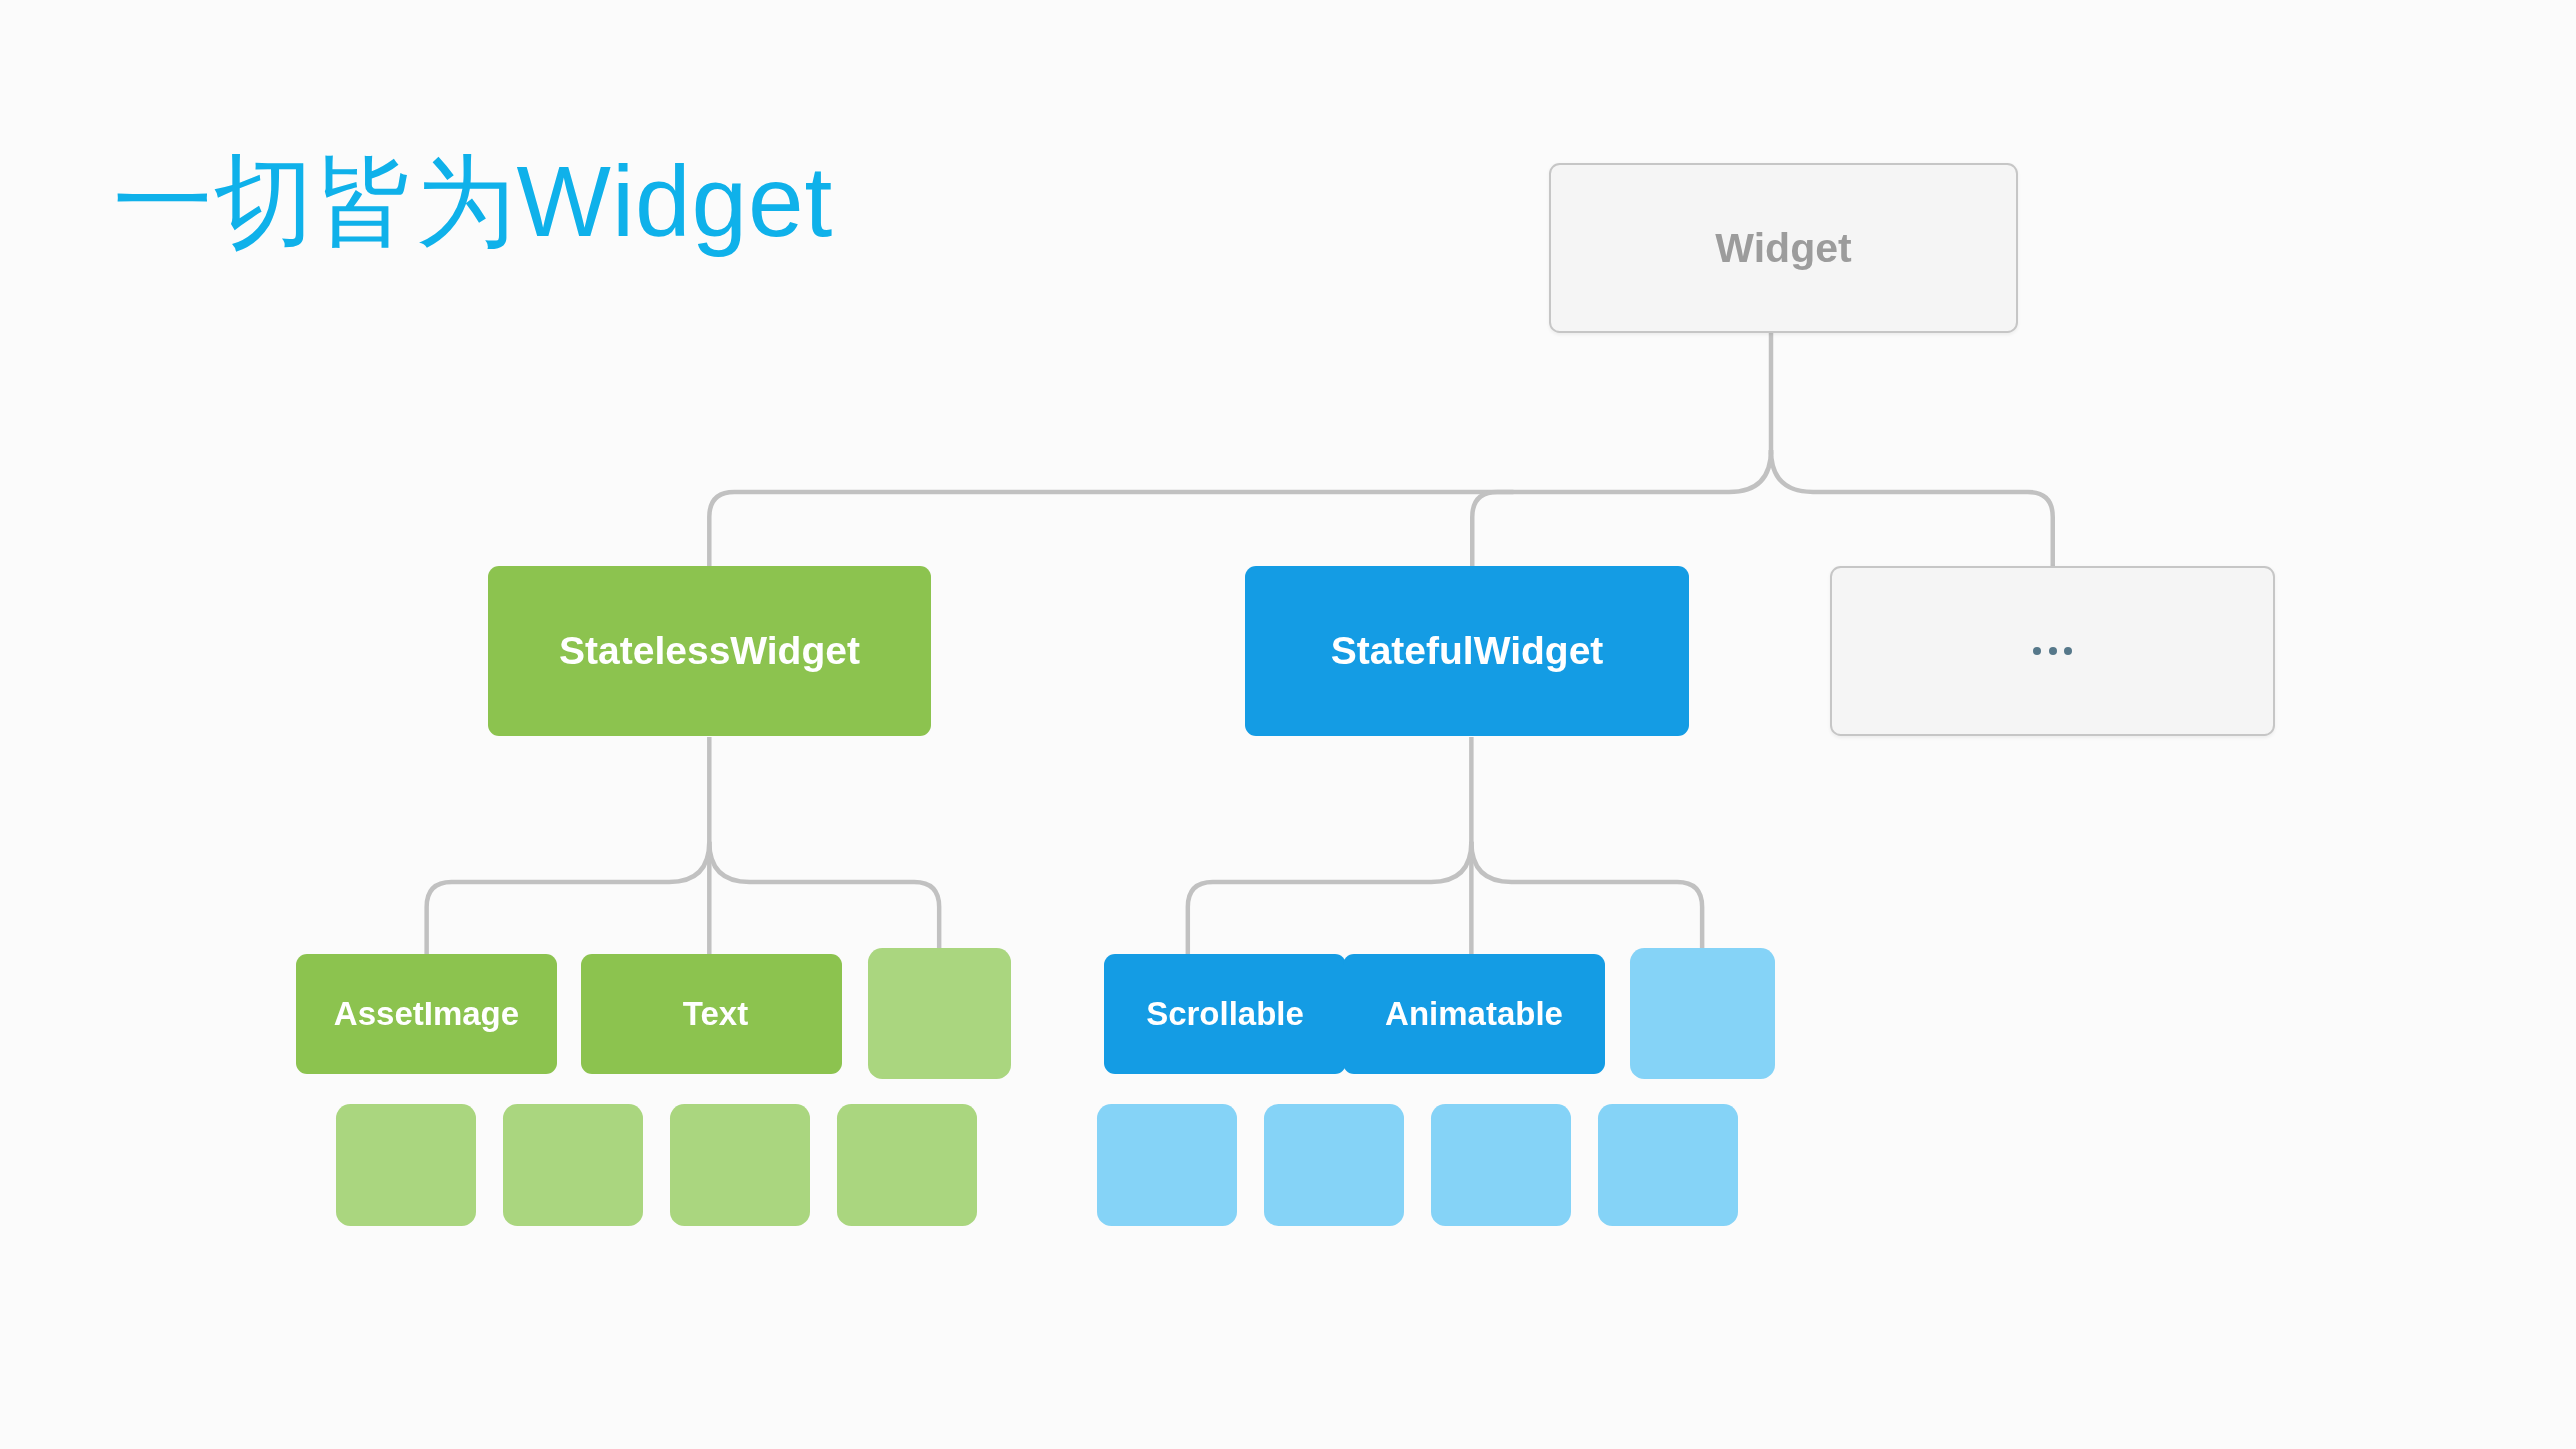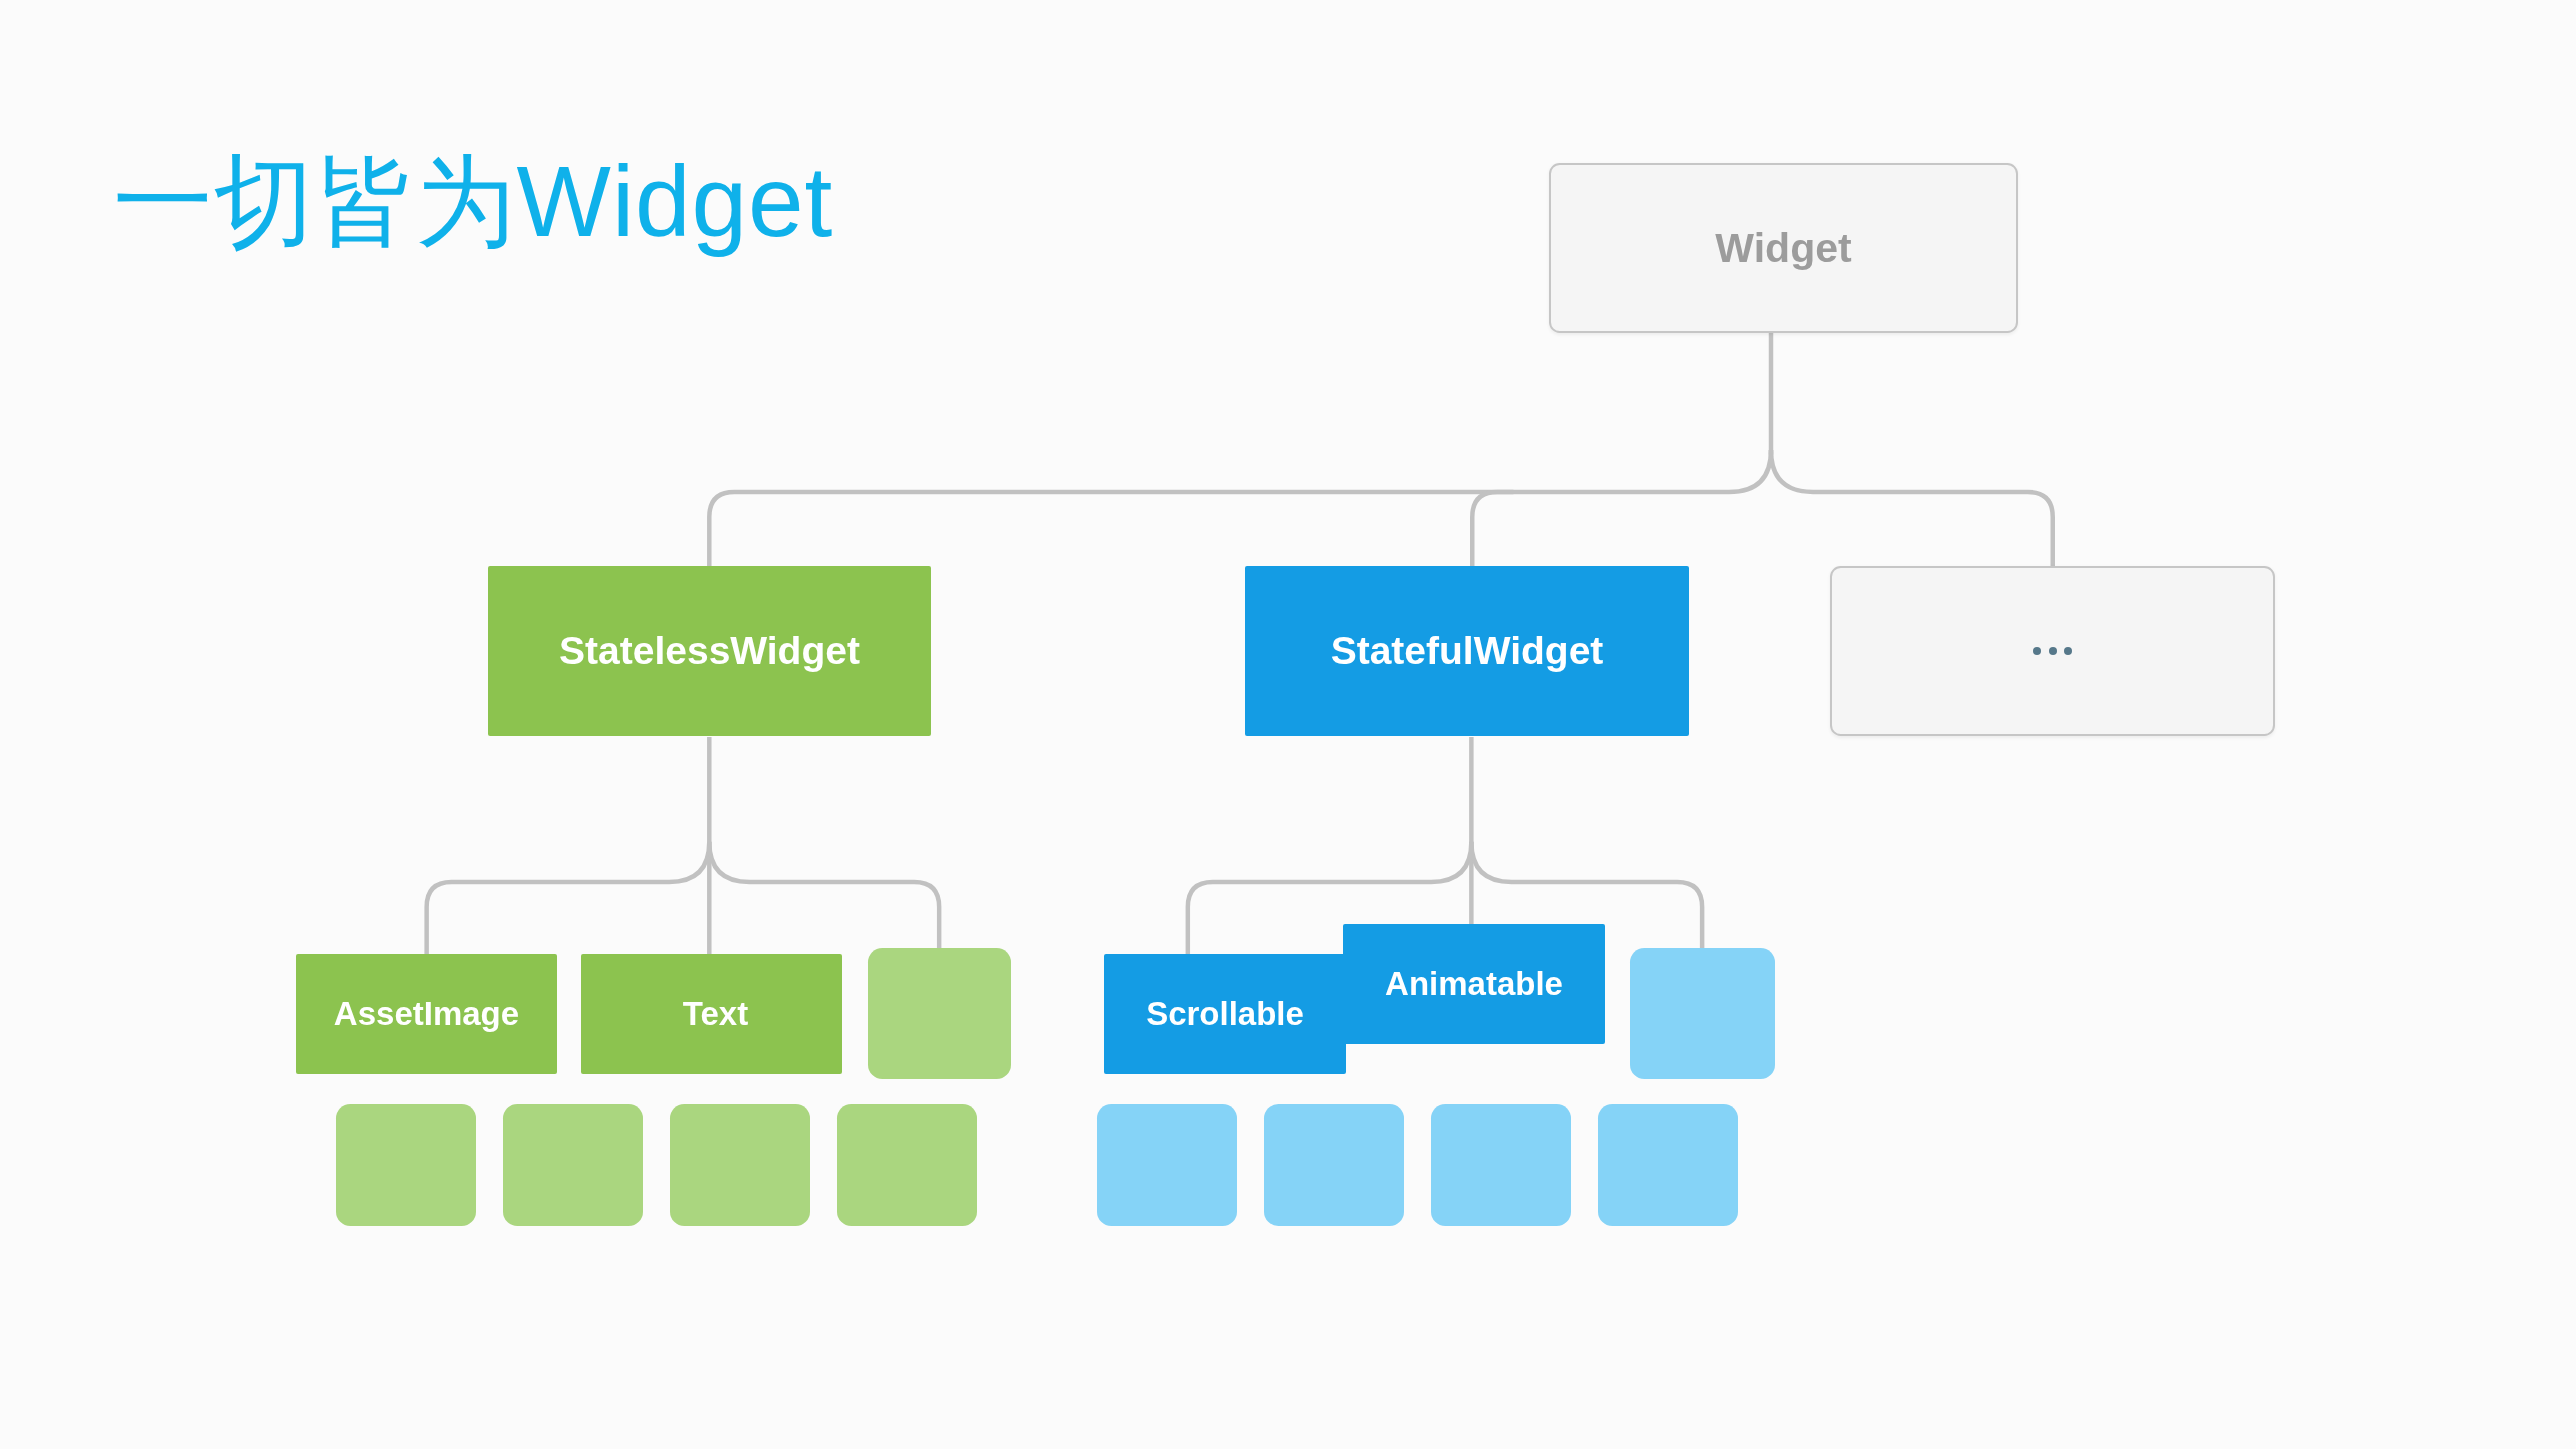--- a/index.html
+++ b/index.html
@@ -35,21 +35,21 @@
     stroke: var(--line, #c1c1c1);
     stroke-width: 5;
   }
   .node {
     position: absolute;
     box-sizing: border-box;
     display: flex;
     align-items: center;
     justify-content: center;
     font-weight: 700;
-    border-radius: 2px;
+    border-radius: 11px;
     color: #ffffff;
   }
   .node.gray {
     background: var(--gray-fill, #f5f5f5);
     border: 2.7px solid var(--gray-border, #c6c6c6);
     color: var(--gray-text, #9c9c9c);
     border-radius: 10.7px;
     box-shadow: 0 1.8px 3.6px rgba(0,0,0,0.06);
   }
   .node.green  { background: var(--green, #8cc34f); }
@@ -133,21 +133,21 @@
     <span>AssetImage</span>
   </div>
   <div class="node green small" style="left:581px; top:954px; width:261px; height:120px;padding-left:8px;">
     <span>Text</span>
   </div>
   <div class="node lgreen" style="left:868px; top:948px; width:143px; height:131px;"></div>
 
   <div class="node blue small" style="left:1104px; top:954px; width:242px; height:120px;">
     <span>Scrollable</span>
   </div>
-  <div class="node blue small" style="left:1343px; top:924px; width:262px; height:120px;">
+  <div class="node blue small" style="left:1343px; top:954px; width:262px; height:120px;">
     <span>Animatable</span>
   </div>
   <div class="node lblue" style="left:1630px; top:948px; width:145px; height:131px;"></div>
 
   <div class="leaf-row" style="left:336px; top:1104px;">
     <div class="leaf lgreen"></div>
     <div class="leaf lgreen"></div>
     <div class="leaf lgreen"></div>
     <div class="leaf lgreen"></div>
   </div>

